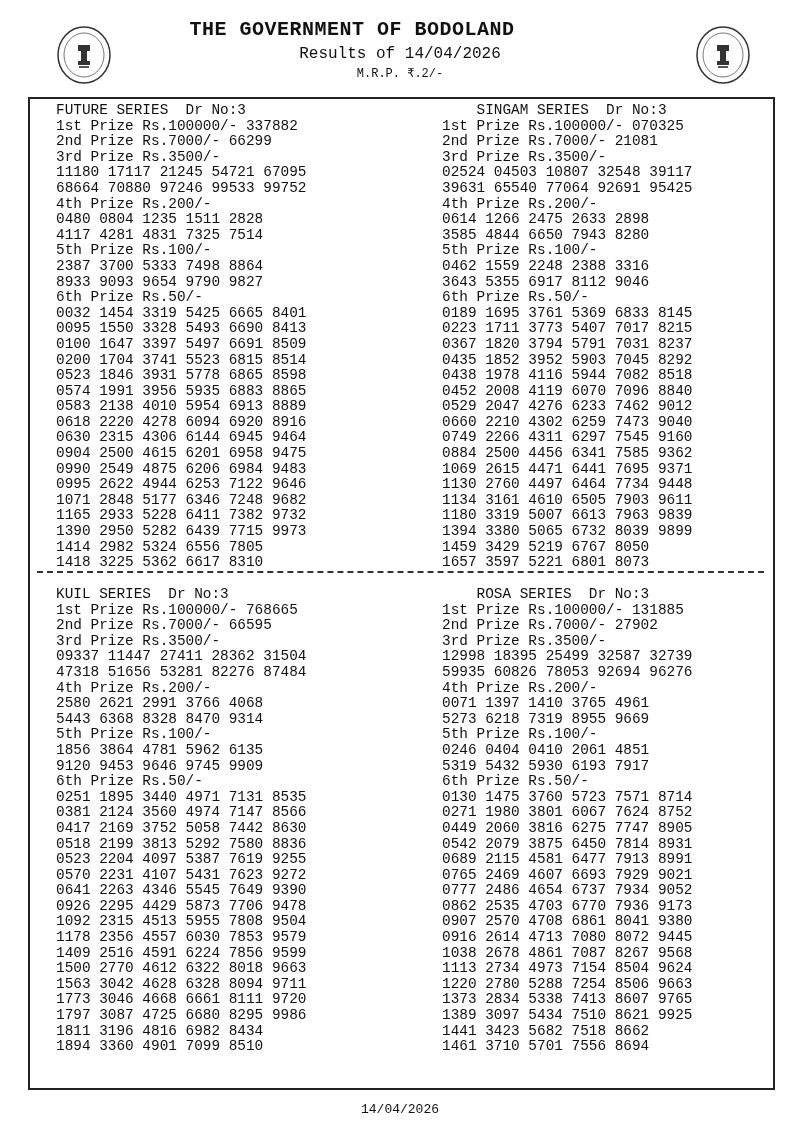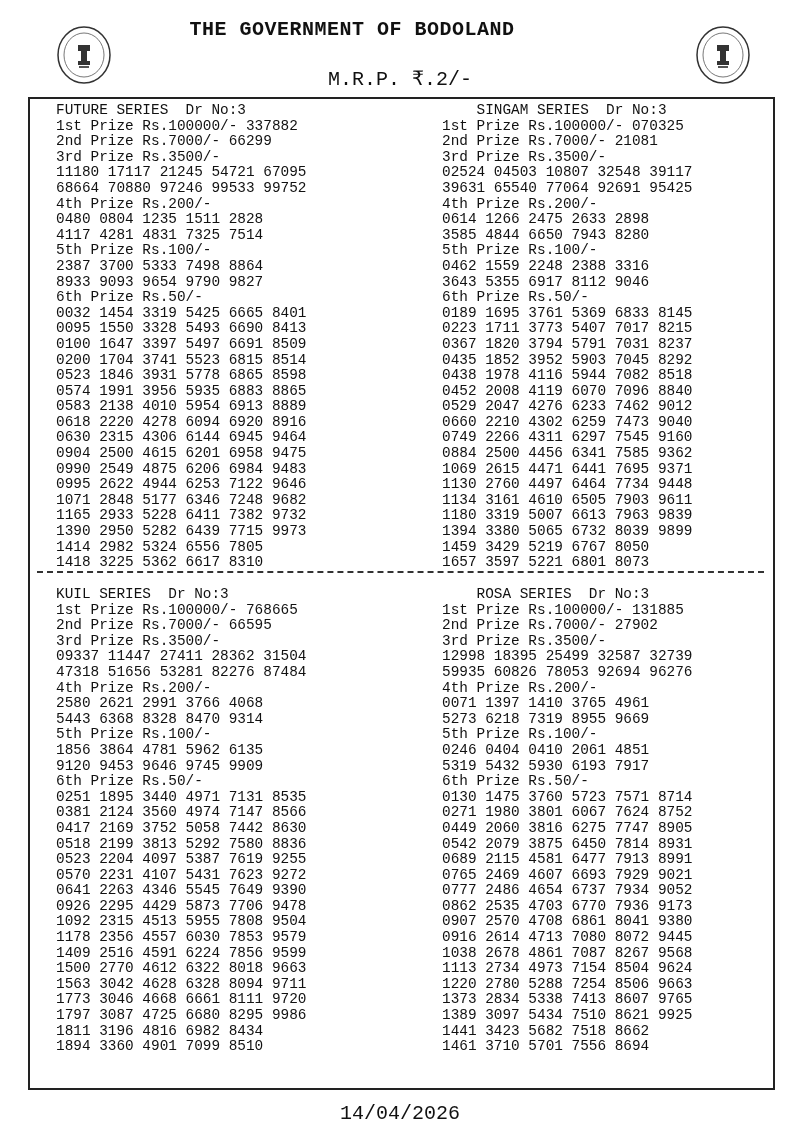--- a/index.html
+++ b/index.html
@@ -3,51 +3,52 @@
 <meta charset="utf-8">
 <style>
   html, body { margin:0; padding:0; background:#ffffff; }
   body { width:800px; height:1131px; position:relative; overflow:hidden; color:#111; }
   .header { position:absolute; top:0; left:0; width:800px; height:96px; }
   .h-title { position:absolute; top:18px; left:0; width:704px; text-align:center;
     font-family:"Liberation Mono", monospace; font-weight:bold; font-size:20px; letter-spacing:0.5px; }
   .h-sub { position:absolute; top:45px; left:0; width:800px; text-align:center;
     font-family:"Liberation Mono", monospace; font-size:16px; }
   .h-mrp { position:absolute; top:66px; left:0; width:800px; text-align:center;
-    font-family:"Liberation Mono", monospace; font-size:20px; }
+    font-family:"Liberation Mono", monospace; font-size:12px; }
   .seal { position:absolute; top:25px; width:60px; height:60px; }
   .seal.left { left:54px; }
   .seal.right { left:693px; }
   .frame { position:absolute; left:28px; top:97px; width:747px; height:993px;
     border:2px solid #222; border-left-width:2px; box-sizing:border-box; }
   .block { position:absolute; font-family:"Liberation Mono", monospace; font-weight:normal;
     font-size:14.4px; line-height:15.6px; white-space:pre; color:#111; }
   .block .line { display:block; height:15.6px; }
   .sep { position:absolute; left:37px; top:571px; width:727px; height:0;
     border-top:2px dashed #333; }
   .footer { position:absolute; top:1102px; left:0; width:800px; text-align:center;
-    font-family:"Liberation Mono", monospace; font-size:20px; }
+    font-family:"Liberation Mono", monospace; font-size:13px; }
 </style>
 </head>
 <body>
 
 <div class="header">
   <svg class="seal left" viewBox="0 0 60 60">
     <ellipse cx="30" cy="30" rx="26" ry="28" fill="none" stroke="#333" stroke-width="1.5"></ellipse>
     <ellipse cx="30" cy="30" rx="20" ry="22" fill="none" stroke="#555" stroke-width="0.8"></ellipse>
     <path d="M24 20 h12 v6 h-3 v10 h3 v4 h-12 v-4 h3 v-10 h-3z" fill="#333"></path>
     <rect x="25" y="41" width="10" height="2" fill="#555"></rect>
   </svg>
   <svg class="seal right" viewBox="0 0 60 60">
     <ellipse cx="30" cy="30" rx="26" ry="28" fill="none" stroke="#333" stroke-width="1.5"></ellipse>
     <ellipse cx="30" cy="30" rx="20" ry="22" fill="none" stroke="#555" stroke-width="0.8"></ellipse>
     <path d="M24 20 h12 v6 h-3 v10 h3 v4 h-12 v-4 h3 v-10 h-3z" fill="#333"></path>
     <rect x="25" y="41" width="10" height="2" fill="#555"></rect>
   </svg>
   <div class="h-title">THE GOVERNMENT OF BODOLAND</div>
+  <div class="h-sub">Results of 14/04/2026</div>
   <div class="h-mrp">M.R.P.  ₹.2/-</div>
 </div>
 
 <div class="frame"></div>
 
 <div class="sep"></div>
 
 <div class="block" id="blk-0" style="left:56px; top:103px;"><span class="line">FUTURE SERIES  Dr No:3</span><span class="line">1st Prize Rs.100000/- 337882</span><span class="line">2nd Prize Rs.7000/- 66299</span><span class="line">3rd Prize Rs.3500/-</span><span class="line">11180 17117 21245 54721 67095</span><span class="line">68664 70880 97246 99533 99752</span><span class="line">4th Prize Rs.200/-</span><span class="line">0480 0804 1235 1511 2828</span><span class="line">4117 4281 4831 7325 7514</span><span class="line">5th Prize Rs.100/-</span><span class="line">2387 3700 5333 7498 8864</span><span class="line">8933 9093 9654 9790 9827</span><span class="line">6th Prize Rs.50/-</span><span class="line">0032 1454 3319 5425 6665 8401</span><span class="line">0095 1550 3328 5493 6690 8413</span><span class="line">0100 1647 3397 5497 6691 8509</span><span class="line">0200 1704 3741 5523 6815 8514</span><span class="line">0523 1846 3931 5778 6865 8598</span><span class="line">0574 1991 3956 5935 6883 8865</span><span class="line">0583 2138 4010 5954 6913 8889</span><span class="line">0618 2220 4278 6094 6920 8916</span><span class="line">0630 2315 4306 6144 6945 9464</span><span class="line">0904 2500 4615 6201 6958 9475</span><span class="line">0990 2549 4875 6206 6984 9483</span><span class="line">0995 2622 4944 6253 7122 9646</span><span class="line">1071 2848 5177 6346 7248 9682</span><span class="line">1165 2933 5228 6411 7382 9732</span><span class="line">1390 2950 5282 6439 7715 9973</span><span class="line">1414 2982 5324 6556 7805</span><span class="line">1418 3225 5362 6617 8310</span></div>
 <div class="block" id="blk-1" style="left:442px; top:103px;"><span class="line">    SINGAM SERIES  Dr No:3</span><span class="line">1st Prize Rs.100000/- 070325</span><span class="line">2nd Prize Rs.7000/- 21081</span><span class="line">3rd Prize Rs.3500/-</span><span class="line">02524 04503 10807 32548 39117</span><span class="line">39631 65540 77064 92691 95425</span><span class="line">4th Prize Rs.200/-</span><span class="line">0614 1266 2475 2633 2898</span><span class="line">3585 4844 6650 7943 8280</span><span class="line">5th Prize Rs.100/-</span><span class="line">0462 1559 2248 2388 3316</span><span class="line">3643 5355 6917 8112 9046</span><span class="line">6th Prize Rs.50/-</span><span class="line">0189 1695 3761 5369 6833 8145</span><span class="line">0223 1711 3773 5407 7017 8215</span><span class="line">0367 1820 3794 5791 7031 8237</span><span class="line">0435 1852 3952 5903 7045 8292</span><span class="line">0438 1978 4116 5944 7082 8518</span><span class="line">0452 2008 4119 6070 7096 8840</span><span class="line">0529 2047 4276 6233 7462 9012</span><span class="line">0660 2210 4302 6259 7473 9040</span><span class="line">0749 2266 4311 6297 7545 9160</span><span class="line">0884 2500 4456 6341 7585 9362</span><span class="line">1069 2615 4471 6441 7695 9371</span><span class="line">1130 2760 4497 6464 7734 9448</span><span class="line">1134 3161 4610 6505 7903 9611</span><span class="line">1180 3319 5007 6613 7963 9839</span><span class="line">1394 3380 5065 6732 8039 9899</span><span class="line">1459 3429 5219 6767 8050</span><span class="line">1657 3597 5221 6801 8073</span></div>
 <div class="block" id="blk-2" style="left:56px; top:587px;"><span class="line">KUIL SERIES  Dr No:3</span><span class="line">1st Prize Rs.100000/- 768665</span><span class="line">2nd Prize Rs.7000/- 66595</span><span class="line">3rd Prize Rs.3500/-</span><span class="line">09337 11447 27411 28362 31504</span><span class="line">47318 51656 53281 82276 87484</span><span class="line">4th Prize Rs.200/-</span><span class="line">2580 2621 2991 3766 4068</span><span class="line">5443 6368 8328 8470 9314</span><span class="line">5th Prize Rs.100/-</span><span class="line">1856 3864 4781 5962 6135</span><span class="line">9120 9453 9646 9745 9909</span><span class="line">6th Prize Rs.50/-</span><span class="line">0251 1895 3440 4971 7131 8535</span><span class="line">0381 2124 3560 4974 7147 8566</span><span class="line">0417 2169 3752 5058 7442 8630</span><span class="line">0518 2199 3813 5292 7580 8836</span><span class="line">0523 2204 4097 5387 7619 9255</span><span class="line">0570 2231 4107 5431 7623 9272</span><span class="line">0641 2263 4346 5545 7649 9390</span><span class="line">0926 2295 4429 5873 7706 9478</span><span class="line">1092 2315 4513 5955 7808 9504</span><span class="line">1178 2356 4557 6030 7853 9579</span><span class="line">1409 2516 4591 6224 7856 9599</span><span class="line">1500 2770 4612 6322 8018 9663</span><span class="line">1563 3042 4628 6328 8094 9711</span><span class="line">1773 3046 4668 6661 8111 9720</span><span class="line">1797 3087 4725 6680 8295 9986</span><span class="line">1811 3196 4816 6982 8434</span><span class="line">1894 3360 4901 7099 8510</span></div>

